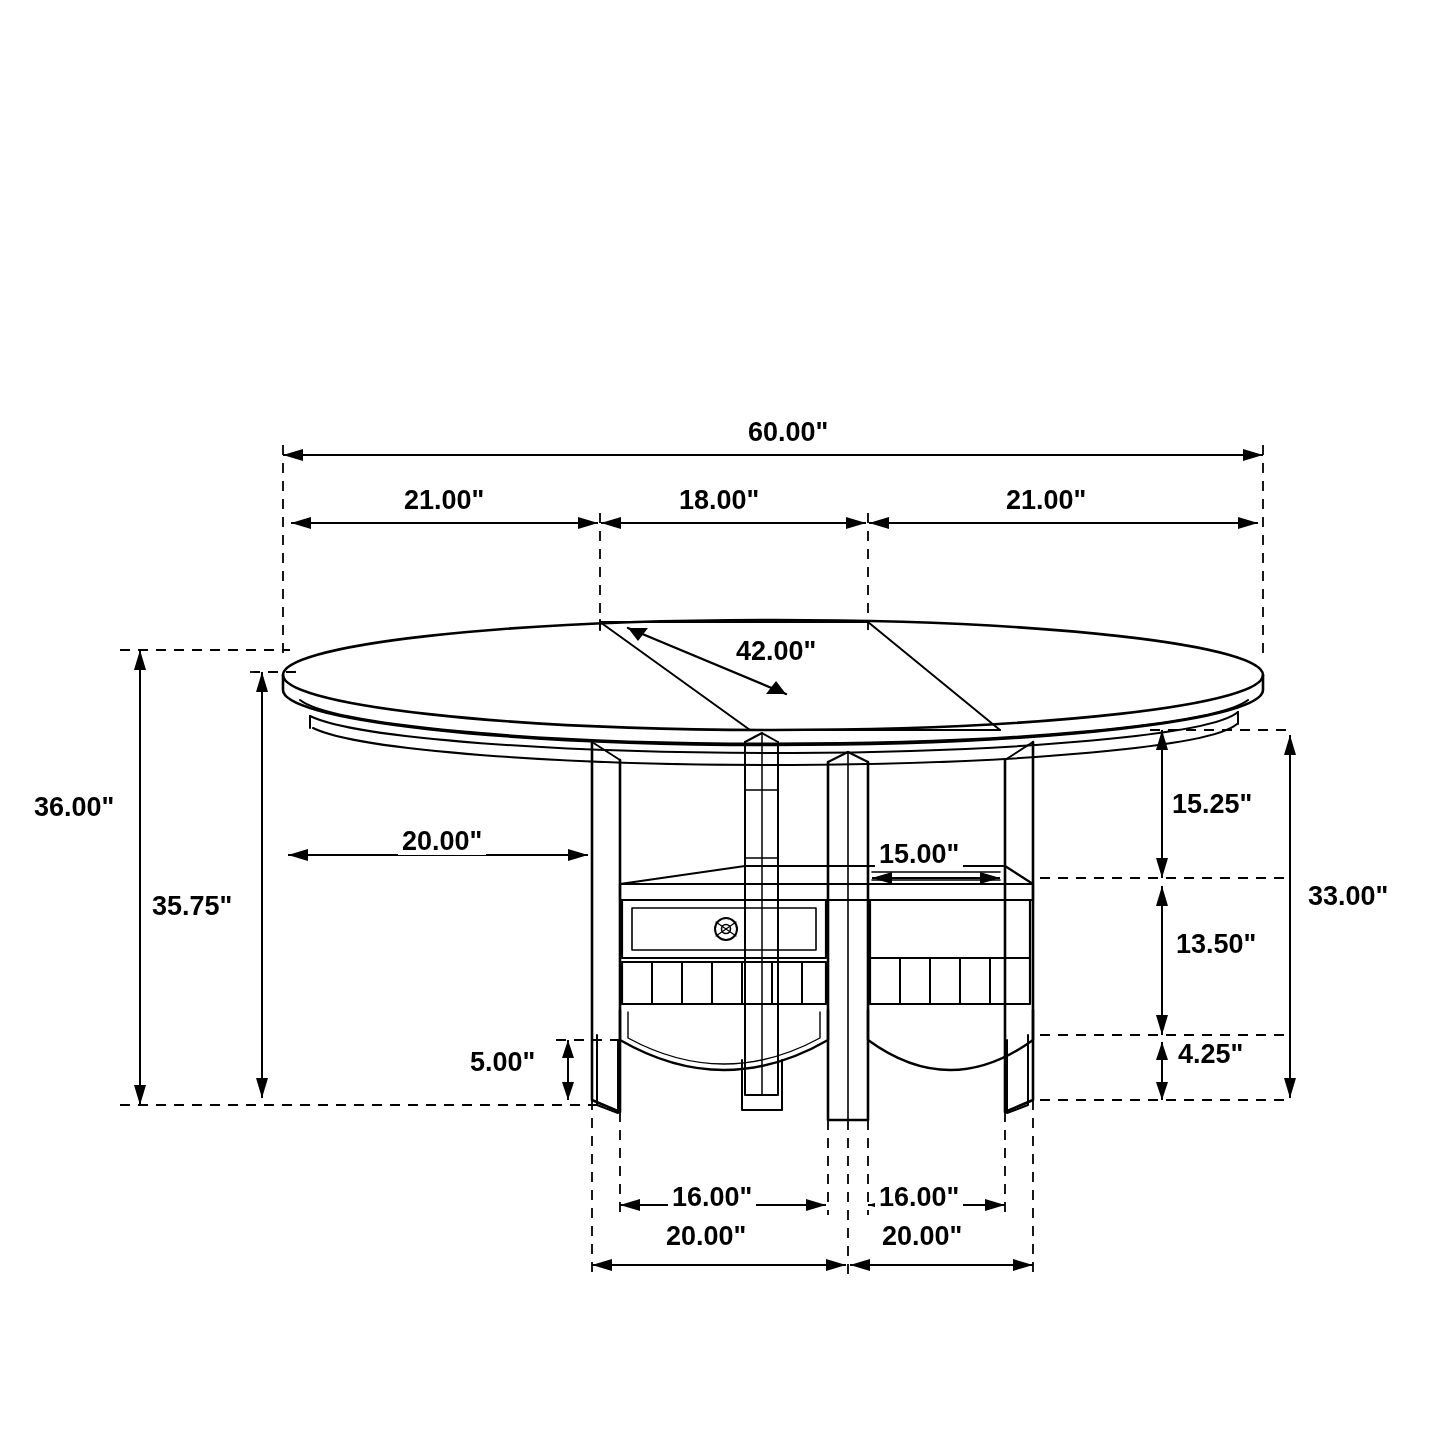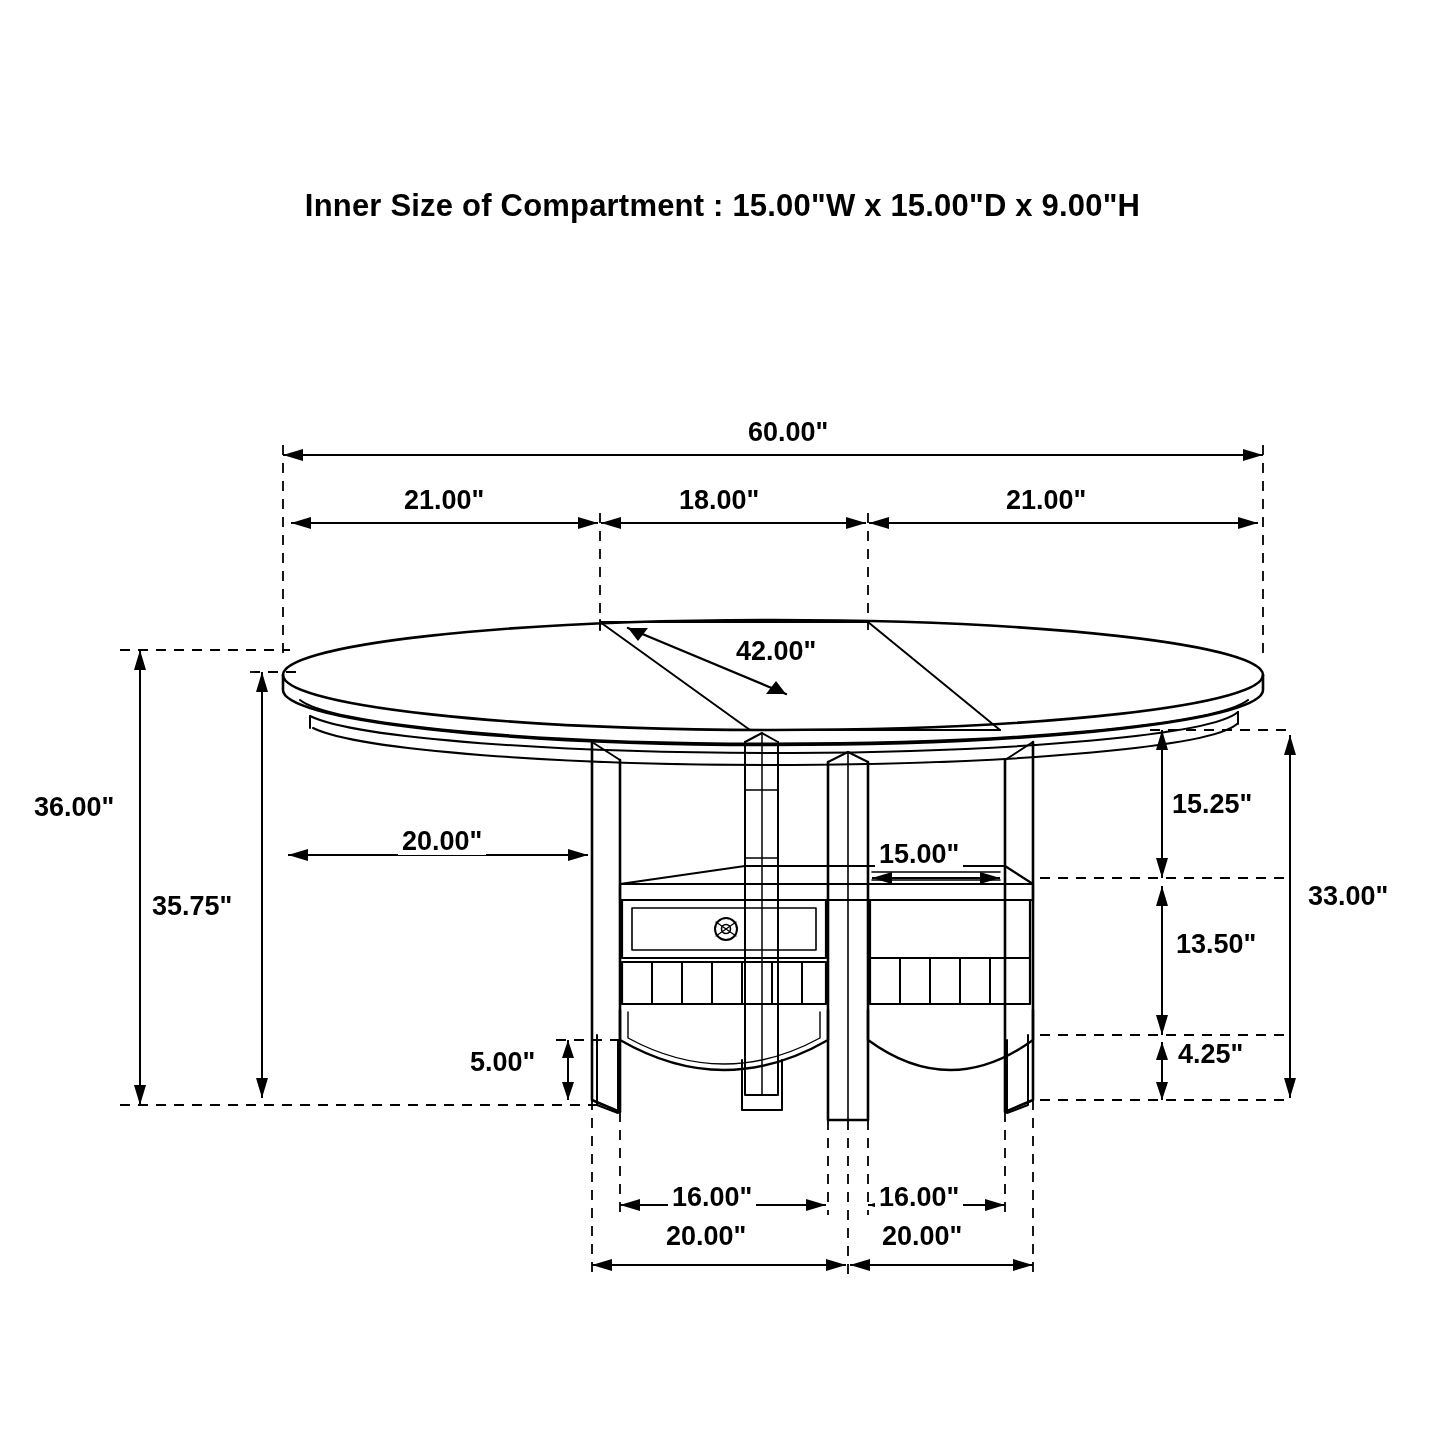--- a/index.html
+++ b/index.html
@@ -44,21 +44,20 @@
     background: #ffffff;
     padding: 0 4px;
     line-height: 1.05;
   }
 </style>
 </head>
 <body>
 
 <div id="stage">
 
-  <div class="title">Inner Size of Compartment : 15.00"W x 15.00"D x 9.00"H</div>
 
   <svg class="diagram" viewBox="0 0 1445 1445">
     <g fill="none" stroke="#000000" stroke-width="2.6" stroke-linejoin="round" stroke-linecap="round">
 
       <g>
         <ellipse cx="773" cy="675" rx="490" ry="55"></ellipse>
         <path d="M283 675 L283 690 A490 55 0 0 0 1263 690 L1263 675"></path>
 
         <path d="M300 700 A478 50 0 0 0 1248 700" stroke-width="2"></path>
         <path d="M310 716 A470 46 0 0 0 1238 712" stroke-width="2"></path>

